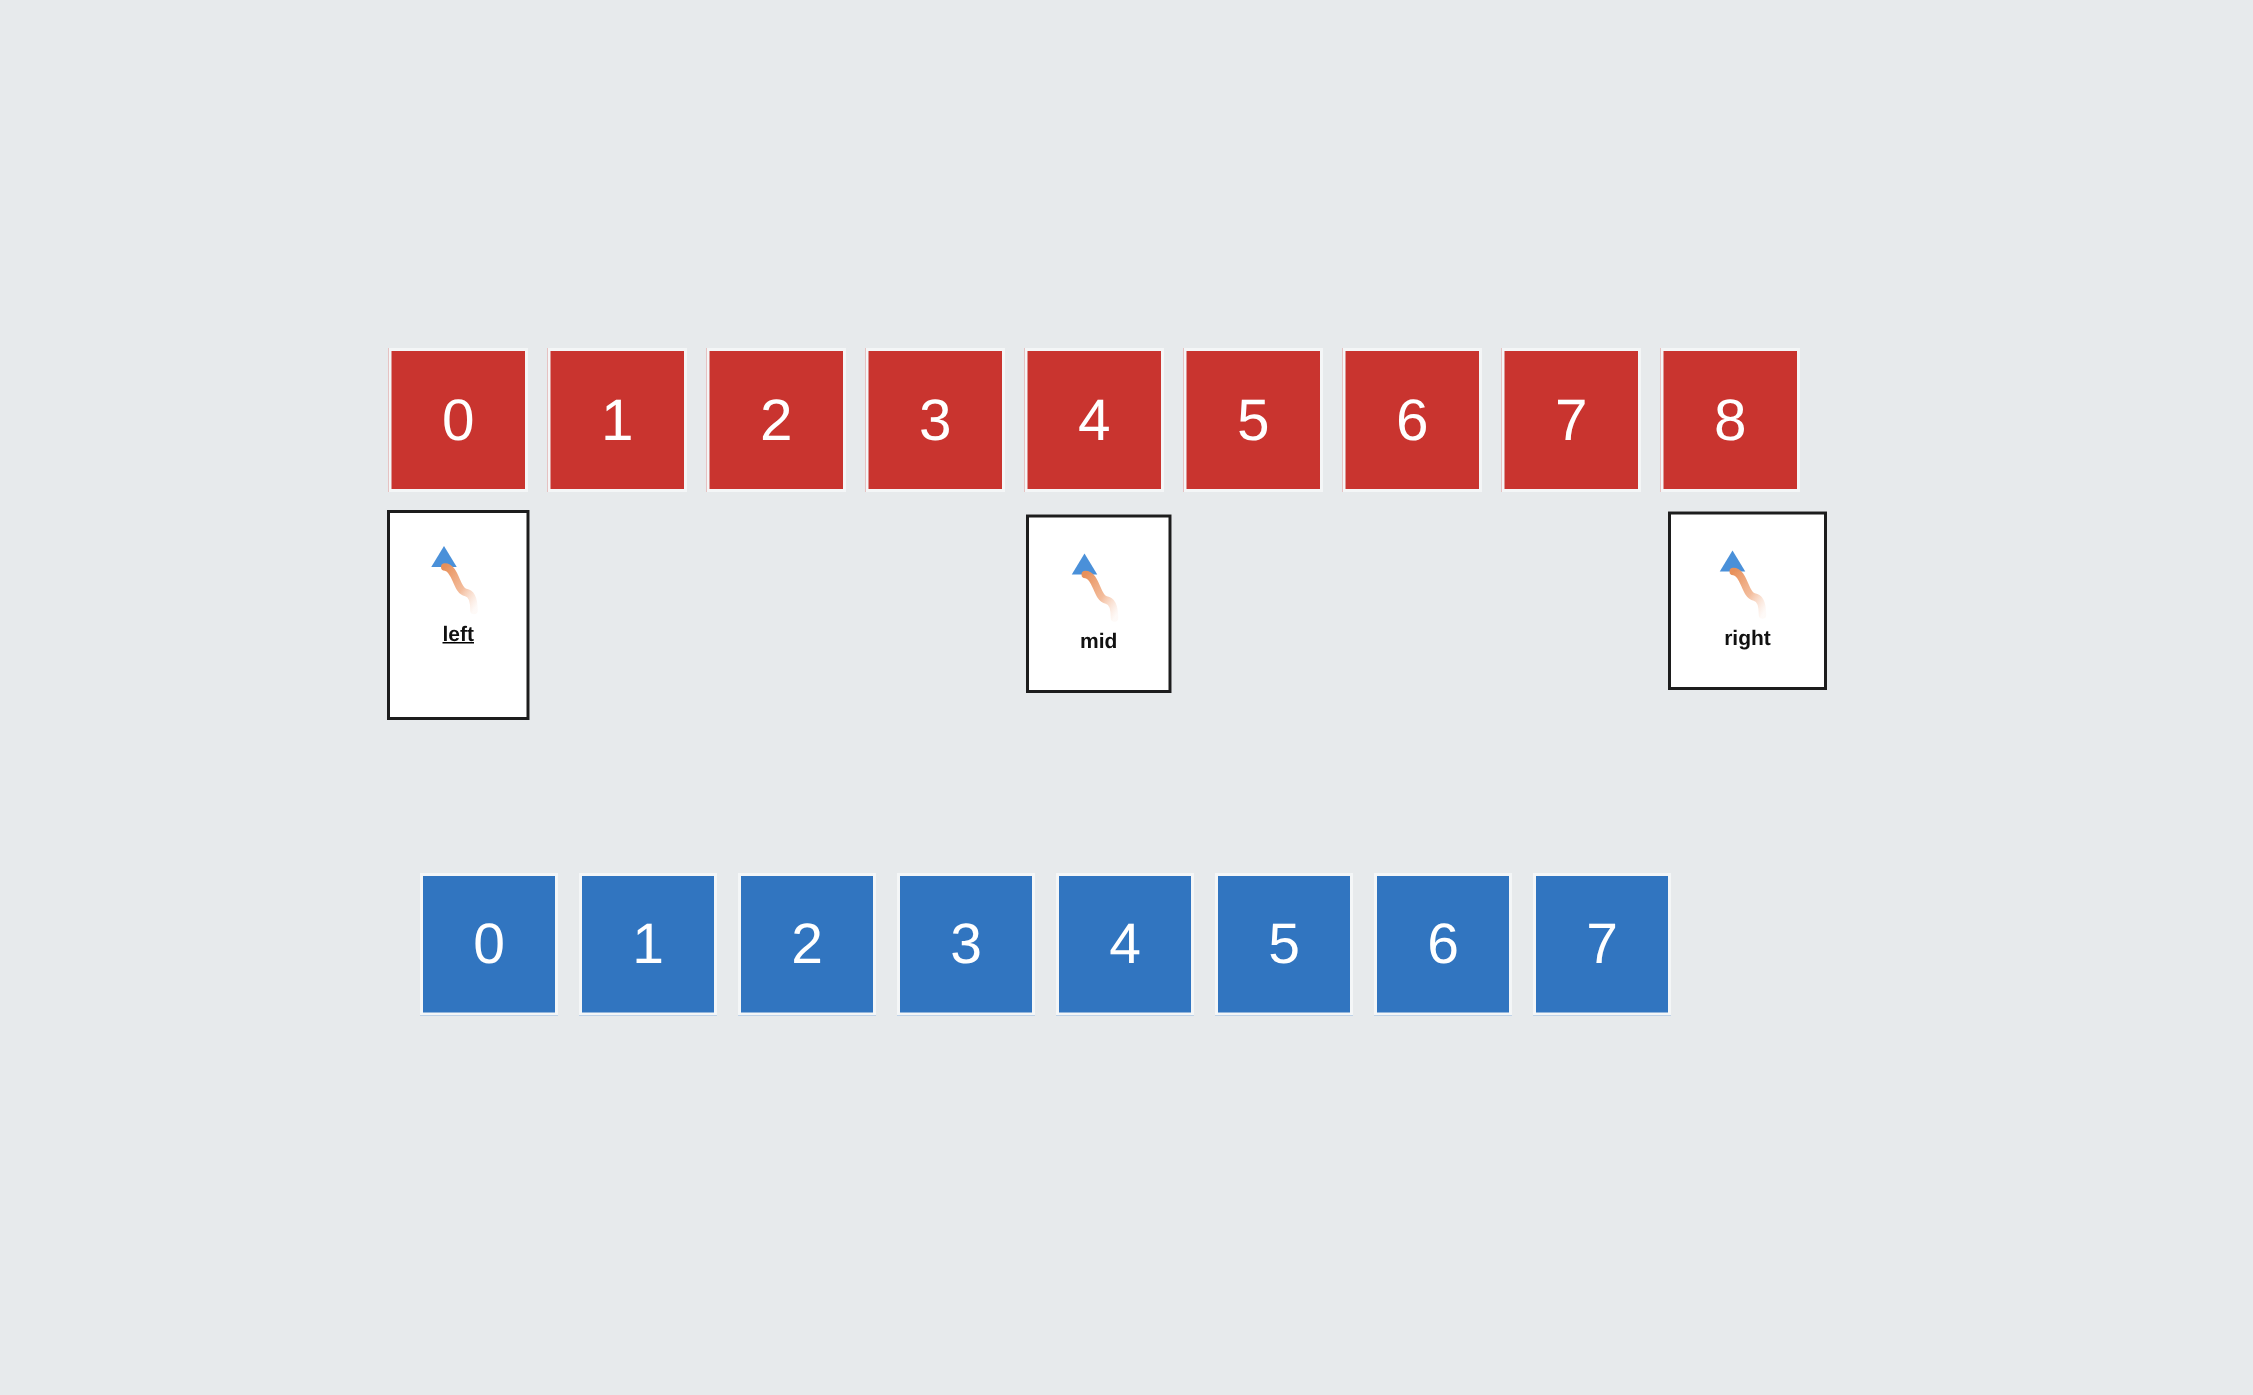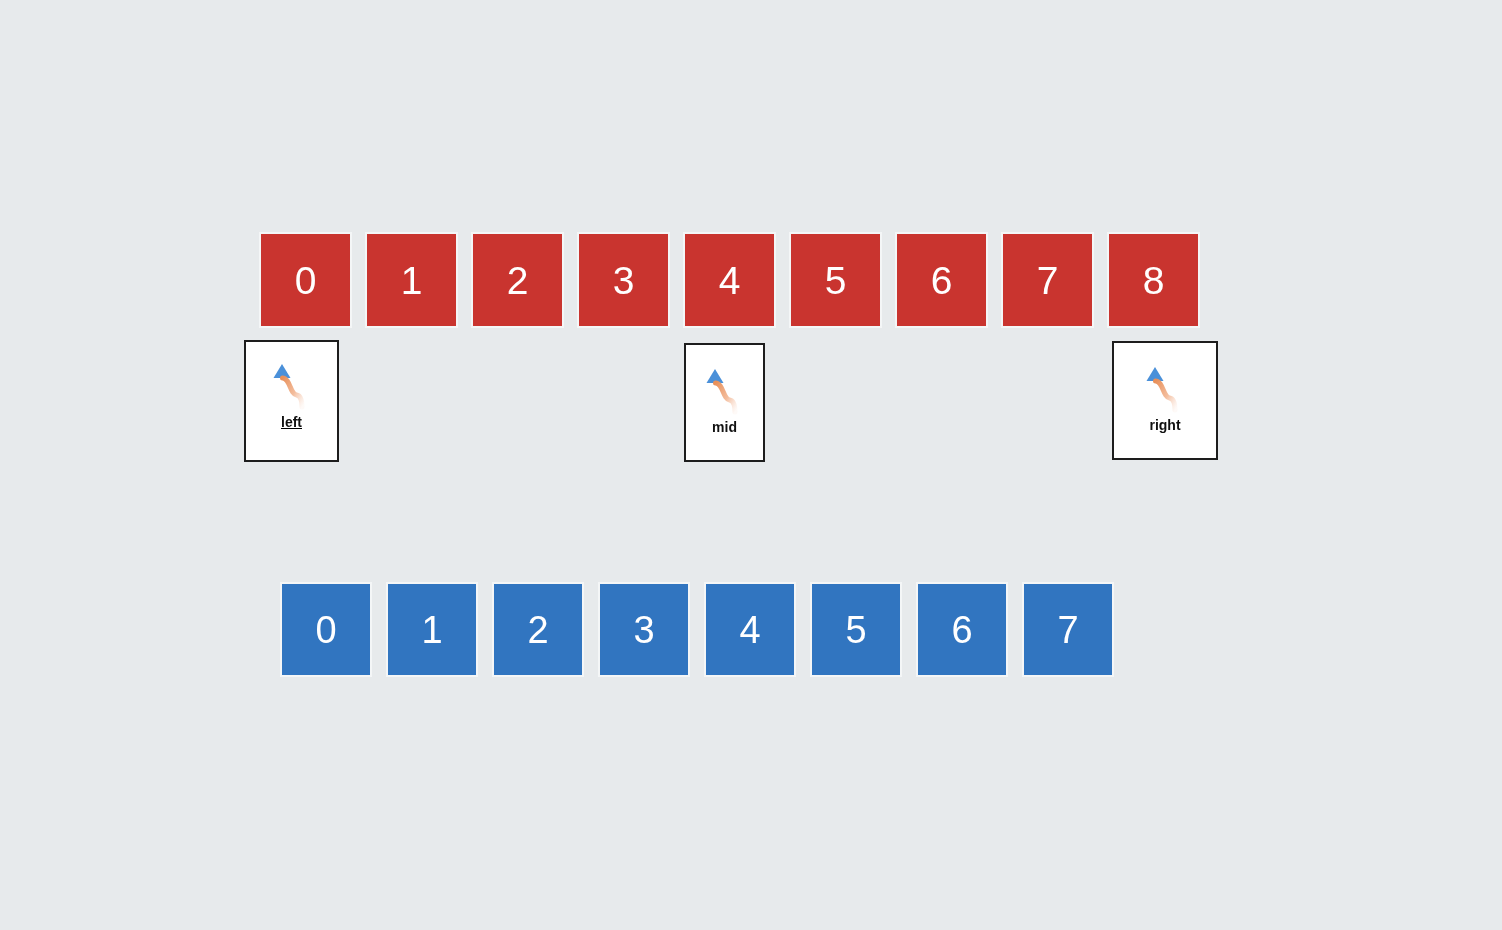--- a/index.html
+++ b/index.html
@@ -74,22 +74,22 @@
     position: absolute;
     background: #ffffff;
     border: 2px solid #1d1d1d;
     box-sizing: border-box;
     display: flex;
     flex-direction: column;
     align-items: center;
     justify-content: flex-start;
   }
 
-  #pointer-left  { left: 244px; top: 340px; width: 95px;  height: 122px; text-decoration: underline; }
-  #pointer-mid   { left: 684px; top: 343px; width: 81px;  height: 119px; }
+  #pointer-left  { left: 258px; top: 340px; width: 95px;  height: 140px; text-decoration: underline; }
+  #pointer-mid   { left: 684px; top: 343px; width: 97px;  height: 119px; }
   #pointer-right { left: 1112px; top: 341px; width: 106px; height: 119px; }
 
   .pointer-icon {
     width: 46px;
     height: 48px;
     margin-top: 22px;
     display: block;
   }
   #pointer-left  .pointer-icon { margin-top: 20px; }
   #pointer-mid   .pointer-icon { margin-top: 22px; }

